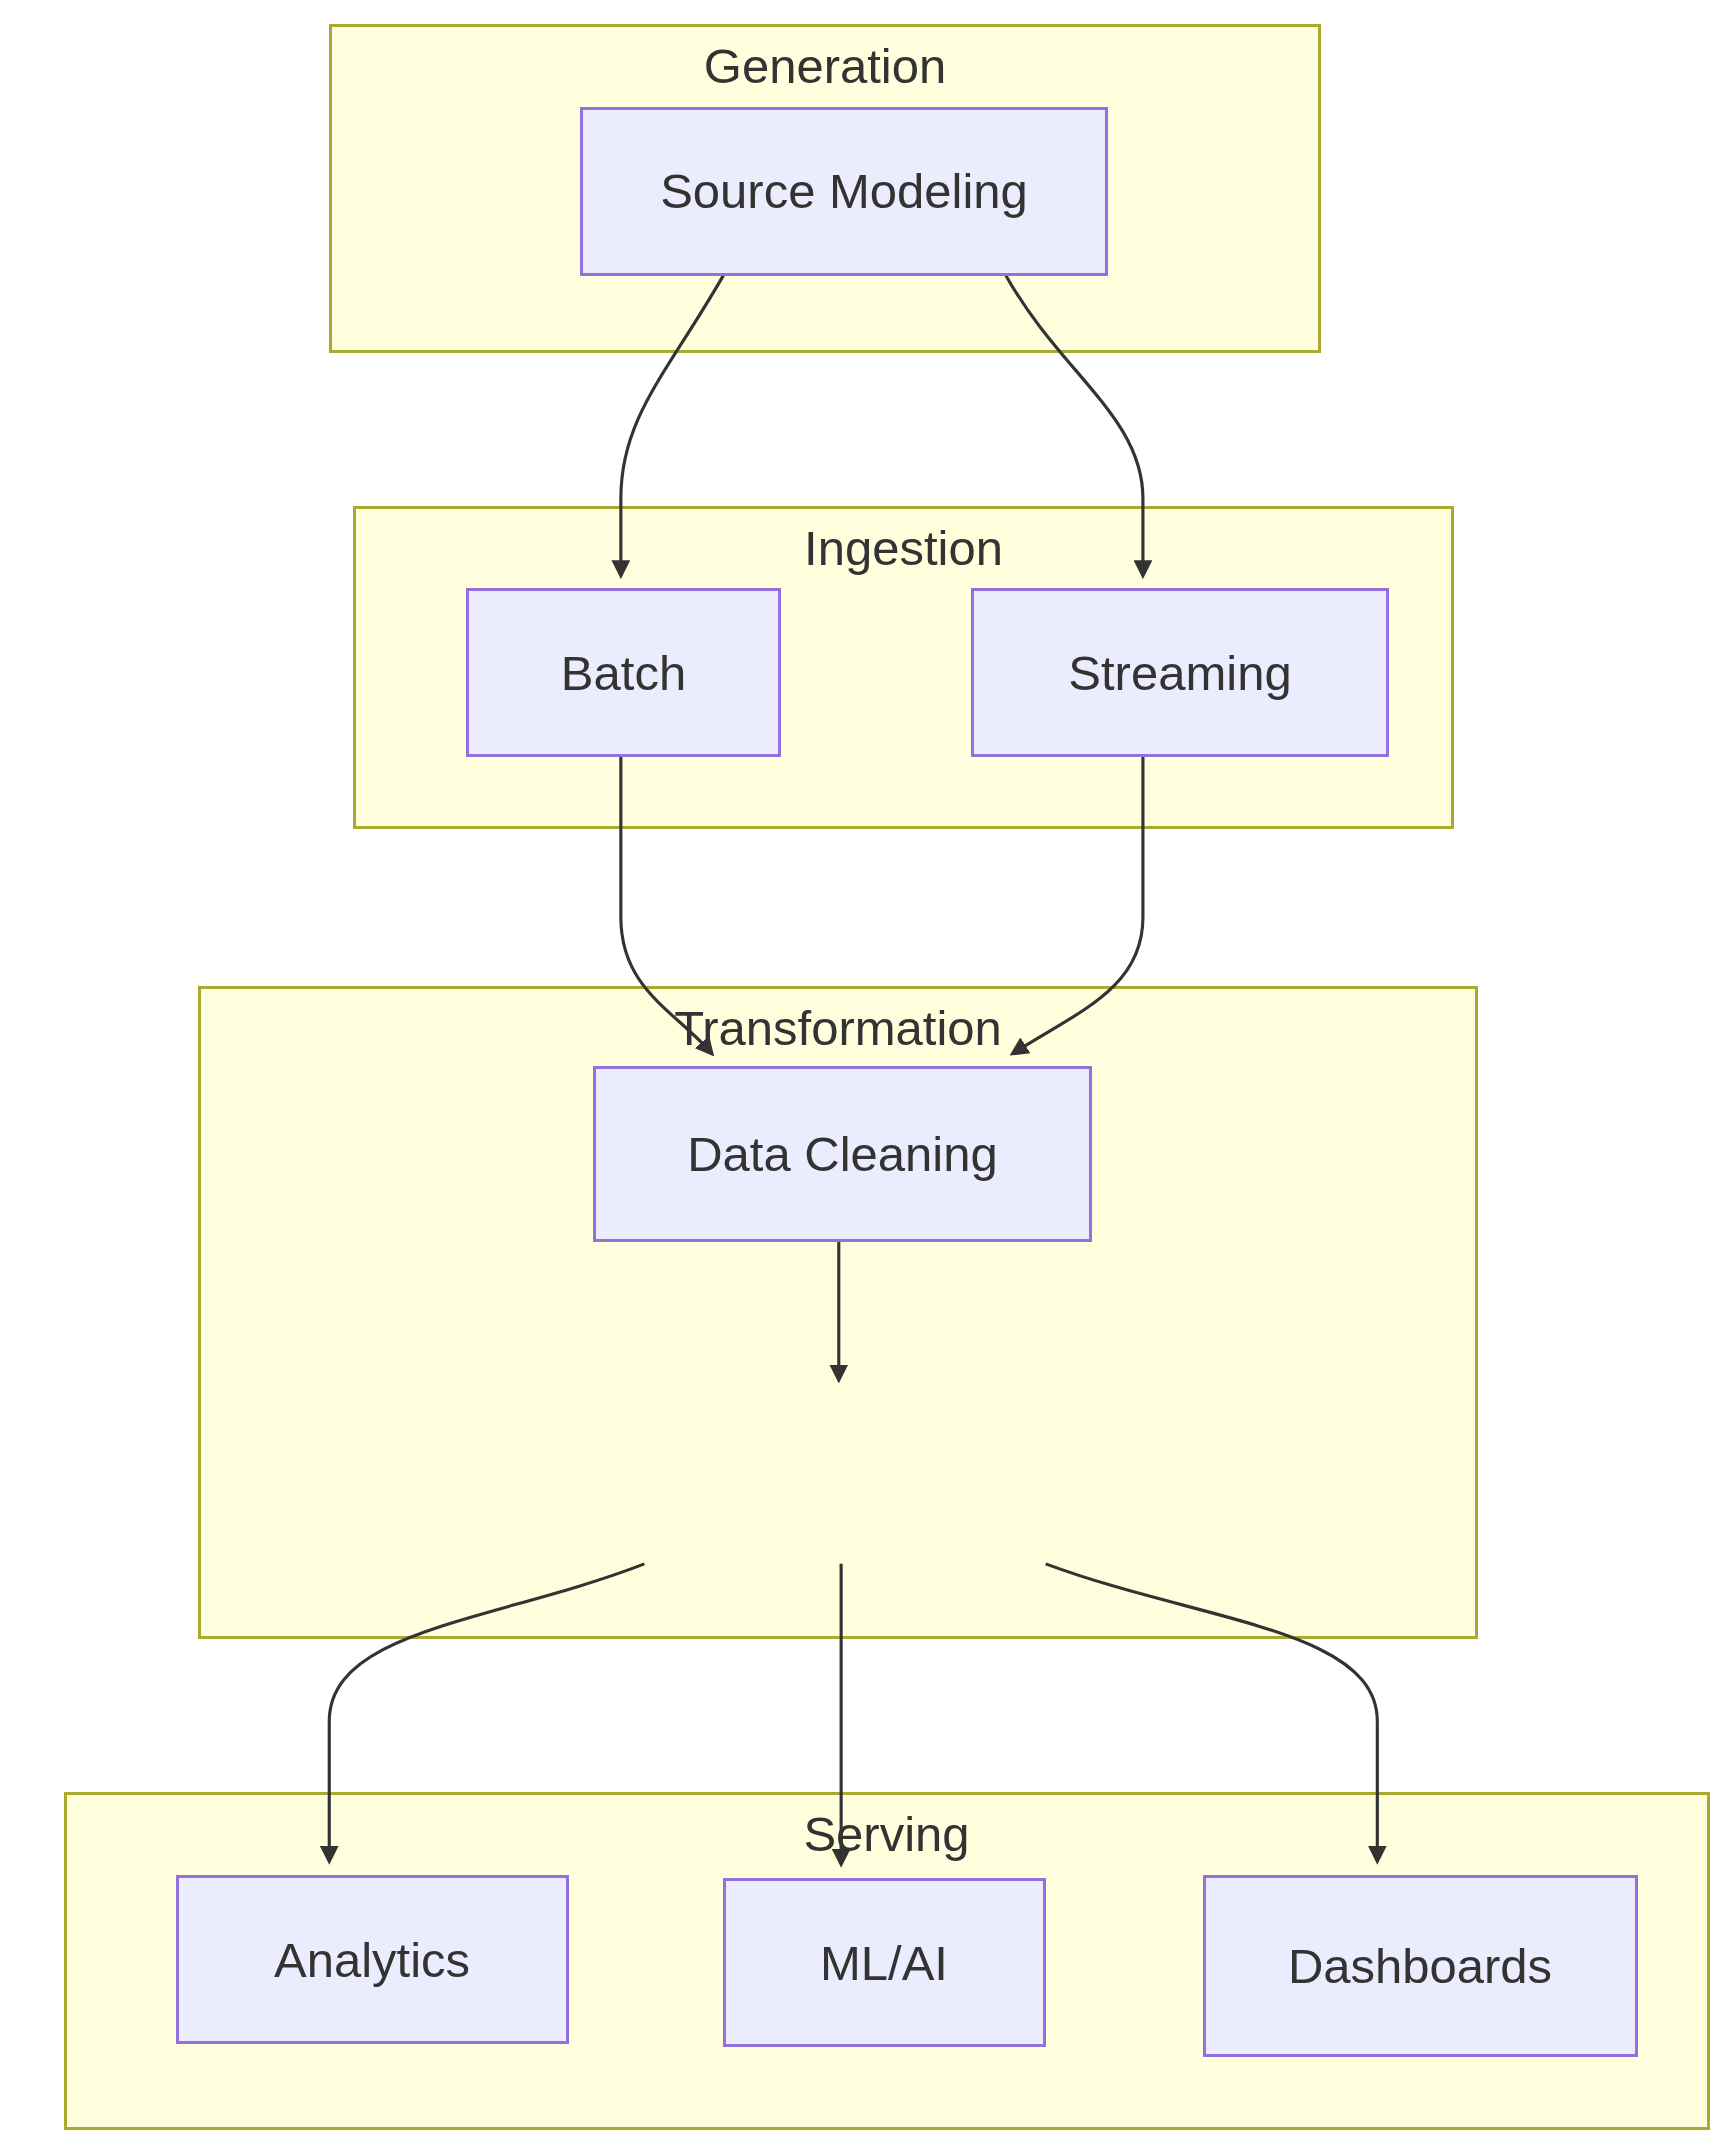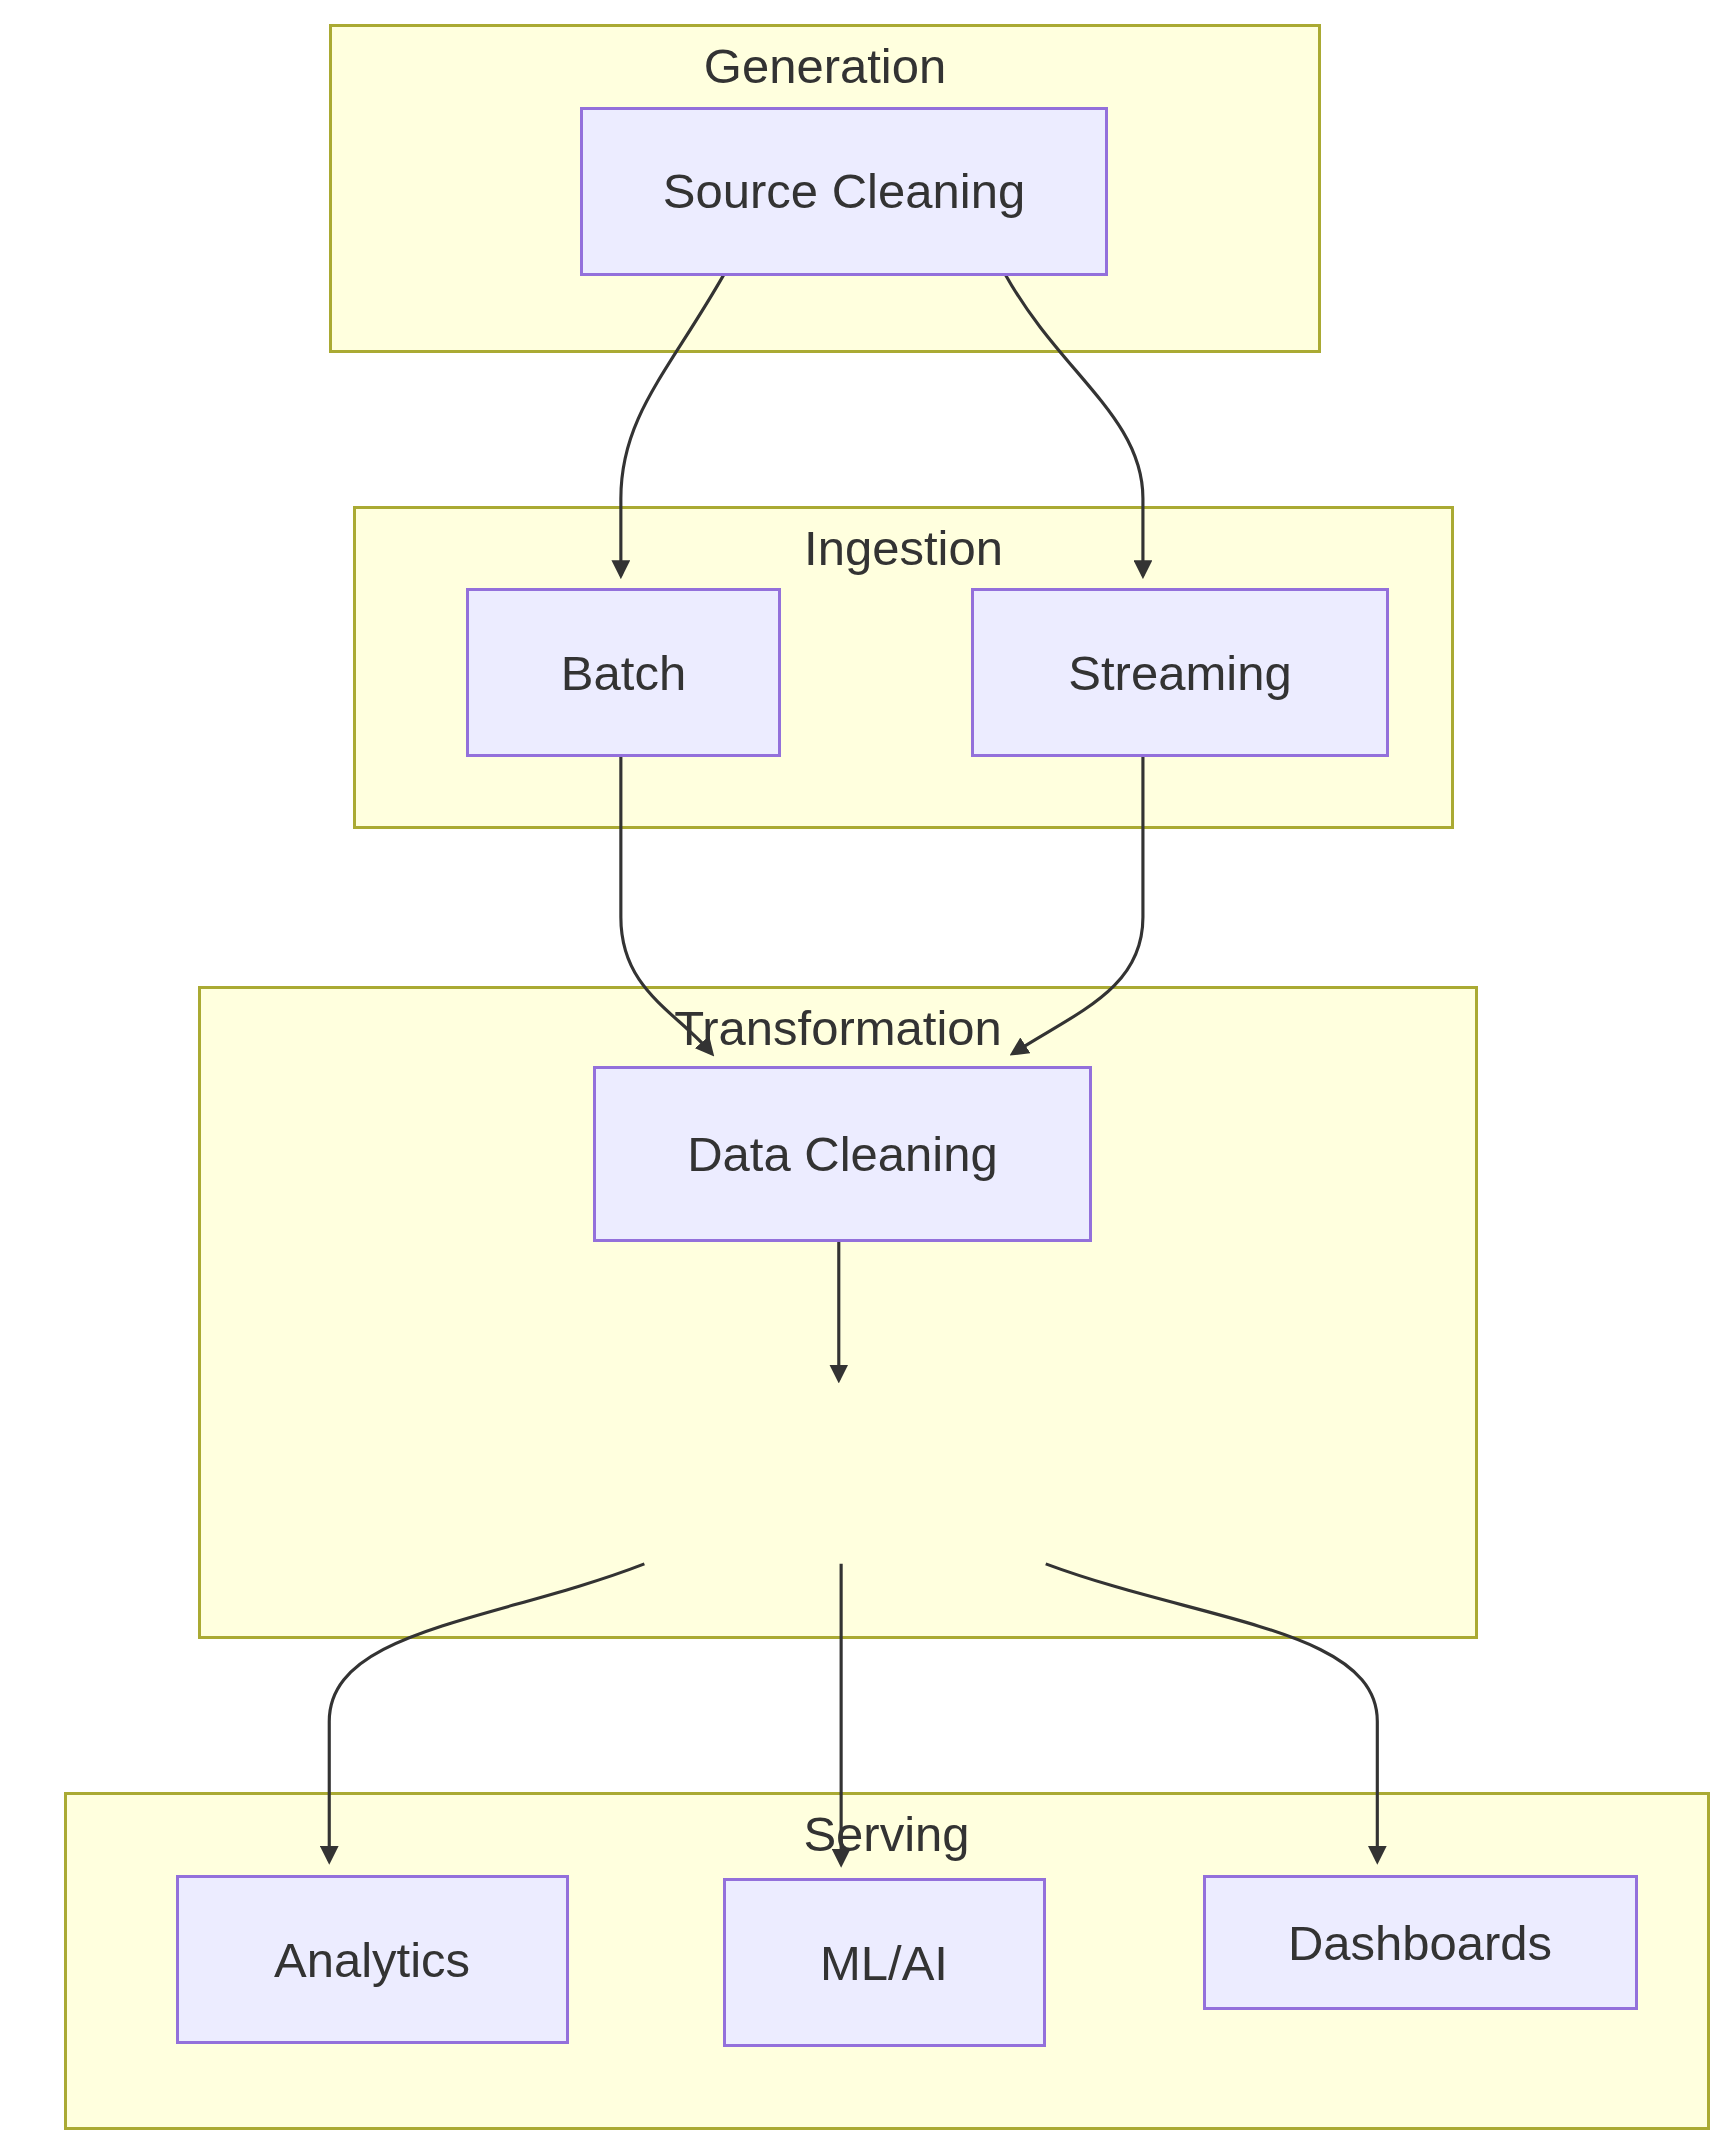--- a/index.html
+++ b/index.html
@@ -67,21 +67,21 @@
   .arrowhead-shape { fill: var(--edge-color); }
 </style>
 </head>
 <body>
 
 <div class="canvas">
 
   <div class="cluster" style="left:329px; top:23.5px; width:992px; height:329px;">
     <div class="cluster-title">Generation</div>
     <div class="node" style="left:248px; top:80px; width:528px; height:169px;">
-      <span>Source Cleaning</span>
+      <span>Source Modeling</span>
     </div>
   </div>
 
   <div class="cluster" style="left:353px; top:506px; width:1101px; height:323px;">
     <div class="cluster-title">Ingestion</div>
     <div class="node" style="left:110px; top:79px; width:315px; height:169px;text-align:center;">
       <span>Batch</span>
     </div>
     <div class="node" style="left:579px; top:79px; width:418px; height:169px;margin-left:36px;">
       <span>Streaming</span>
@@ -96,21 +96,21 @@
   </div>
 
   <div class="cluster" style="left:23.5px; top:1792px; width:1646px; height:338px;margin-left:40px;">
     <div class="cluster-title">Serving</div>
     <div class="node" style="left:109px; top:80px; width:393px; height:169px;">
       <span>Analytics</span>
     </div>
     <div class="node" style="left:656px; top:83px; width:323px; height:169px;">
       <span>ML/AI</span>
     </div>
-    <div class="node" style="left:1136px; top:80px; width:435px; height:135px;">
+    <div class="node" style="left:1136px; top:80px; width:435px; height:182px;">
       <span>Dashboards</span>
     </div>
   </div>
 
   <svg class="edge-layer" width="1734" height="2151" viewBox="0 0 2212 2744">
     <defs>
       <marker id="arrowhead" viewBox="0 0 10 10" refX="8" refY="5" markerWidth="6" markerHeight="6" orient="auto-start-reverse" markerUnits="strokeWidth">
         <path class="arrowhead-shape" d="M 0 0 L 10 5 L 0 10 z"></path>
       </marker>
     </defs>

